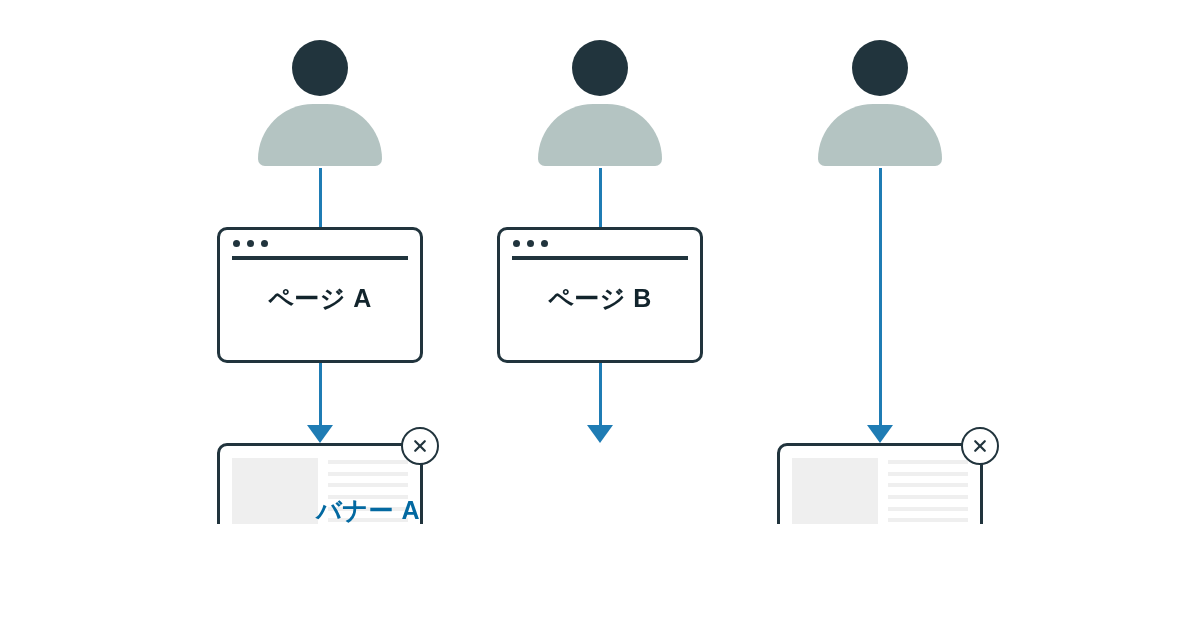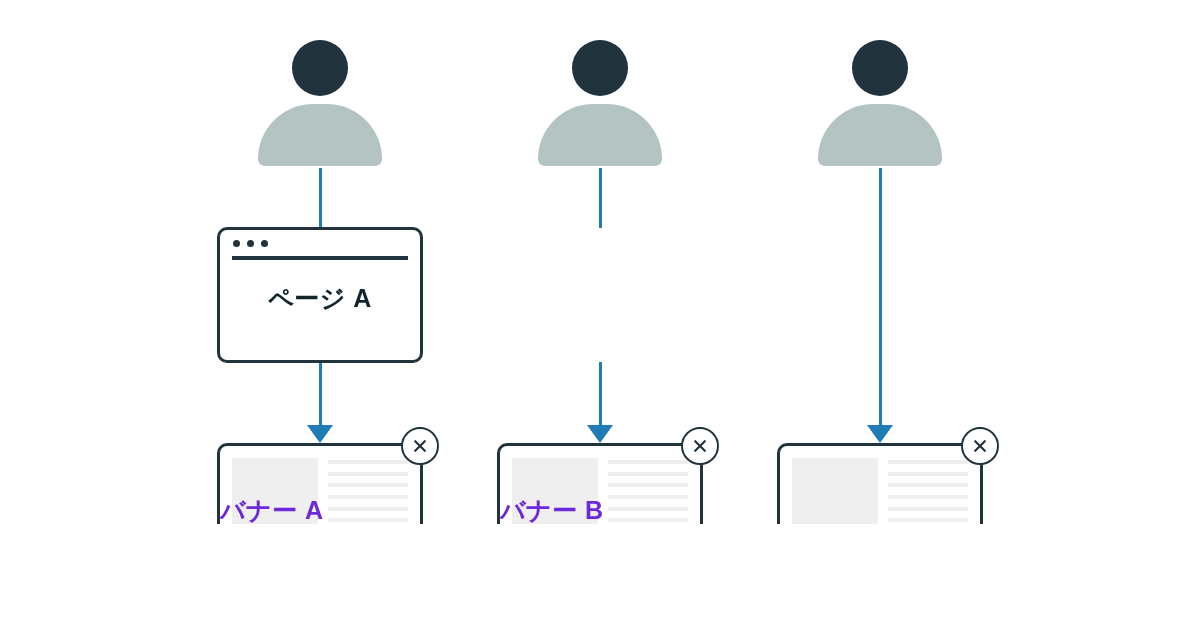--- a/index.html
+++ b/index.html
@@ -188,24 +188,24 @@
     height: 4px;
     background: #efefef;
     width: 100%;
   }
   .banner-label {
     position: absolute;
     left: 0;
     right: 0;
     top: 50%;
     margin-top: -17px;
-    text-align: left;
+    text-align: right;
     font-size: 25px;
     font-weight: bold;
-    color: #6d28d9;
+    color: #0369a1;
     letter-spacing: 0.5px;
     white-space: nowrap;
     z-index: 3;
   }
   .banner-close {
     position: absolute;
     right: -19px;
     top: -19px;
     width: 34px;
     height: 34px;
@@ -276,78 +276,64 @@
 
   <div class="flow-column" id="column-b">
 
     <div class="person-icon">
       <div class="person-head"></div>
       <div class="person-body"></div>
     </div>
 
     <div class="connector connector-person-page plain"></div>
 
+    <div class="page-window">
+      <div class="window-dots">
+        <span class="window-dot"></span>
+        <span class="window-dot"></span>
+        <span class="window-dot"></span>
+      </div>
+      <div class="window-divider"></div>
+      <div class="page-window-label">ページ B</div>
+    </div>
 
     <div class="connector connector-page-banner">
+      <span class="arrow-head"></span>
+    </div>
+
+  </div>
+
+  <div class="flow-column" id="column-c">
+
+    <div class="person-icon">
+      <div class="person-head"></div>
+      <div class="person-body"></div>
+    </div>
+
+    <div class="connector connector-person-banner">
       <span class="arrow-head"></span>
     </div>
 
     <div class="banner-card">
       <div class="banner-inner">
         <div class="banner-thumb"></div>
         <div class="banner-lines">
           <span class="banner-line"></span>
           <span class="banner-line"></span>
           <span class="banner-line"></span>
           <span class="banner-line"></span>
           <span class="banner-line"></span>
           <span class="banner-line"></span>
           <span class="banner-line"></span>
           <span class="banner-line"></span>
           <span class="banner-line"></span>
         </div>
       </div>
-      <div class="banner-label">バナー B</div>
       <div class="banner-close">
         <svg width="16" height="16" viewBox="0 0 16 16">
           <line x1="3.2" y1="3.2" x2="12.8" y2="12.8" stroke="#21343d" stroke-width="2.2" stroke-linecap="round"></line>
           <line x1="12.8" y1="3.2" x2="3.2" y2="12.8" stroke="#21343d" stroke-width="2.2" stroke-linecap="round"></line>
         </svg>
       </div>
     </div>
   </div>
 
-  <div class="flow-column" id="column-c">
-
-    <div class="person-icon">
-      <div class="person-head"></div>
-      <div class="person-body"></div>
-    </div>
-
-    <div class="connector connector-person-banner">
-      <span class="arrow-head"></span>
-    </div>
-
-    <div class="banner-card">
-      <div class="banner-inner">
-        <div class="banner-thumb"></div>
-        <div class="banner-lines">
-          <span class="banner-line"></span>
-          <span class="banner-line"></span>
-          <span class="banner-line"></span>
-          <span class="banner-line"></span>
-          <span class="banner-line"></span>
-          <span class="banner-line"></span>
-          <span class="banner-line"></span>
-          <span class="banner-line"></span>
-          <span class="banner-line"></span>
-        </div>
-      </div>
-      <div class="banner-close">
-        <svg width="16" height="16" viewBox="0 0 16 16">
-          <line x1="3.2" y1="3.2" x2="12.8" y2="12.8" stroke="#21343d" stroke-width="2.2" stroke-linecap="round"></line>
-          <line x1="12.8" y1="3.2" x2="3.2" y2="12.8" stroke="#21343d" stroke-width="2.2" stroke-linecap="round"></line>
-        </svg>
-      </div>
-    </div>
-  </div>
-
 </div>
 
 </body></html>

